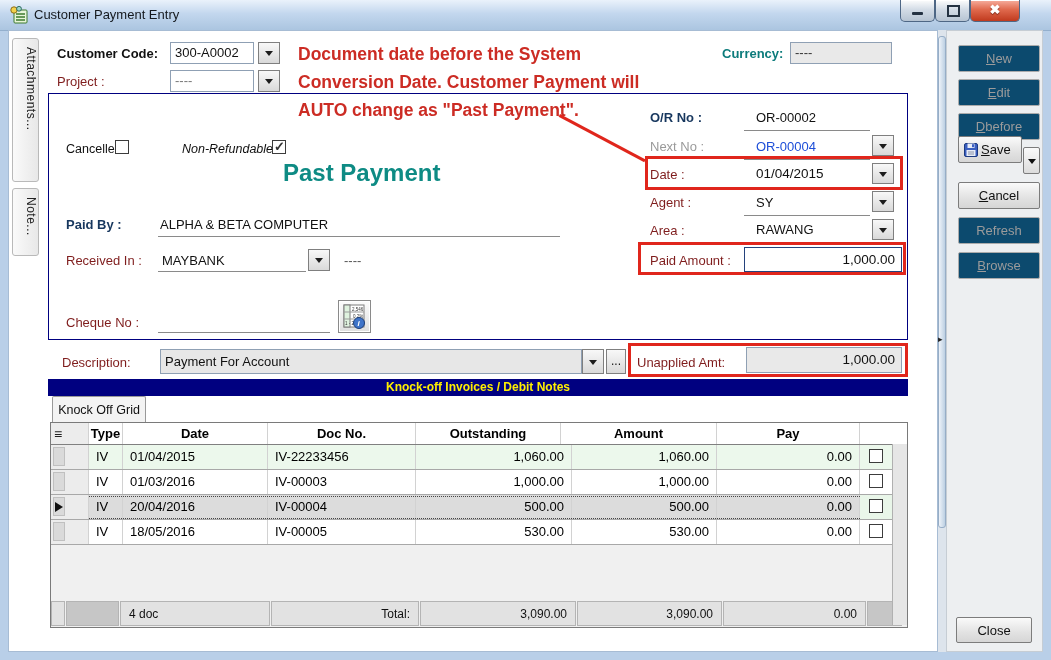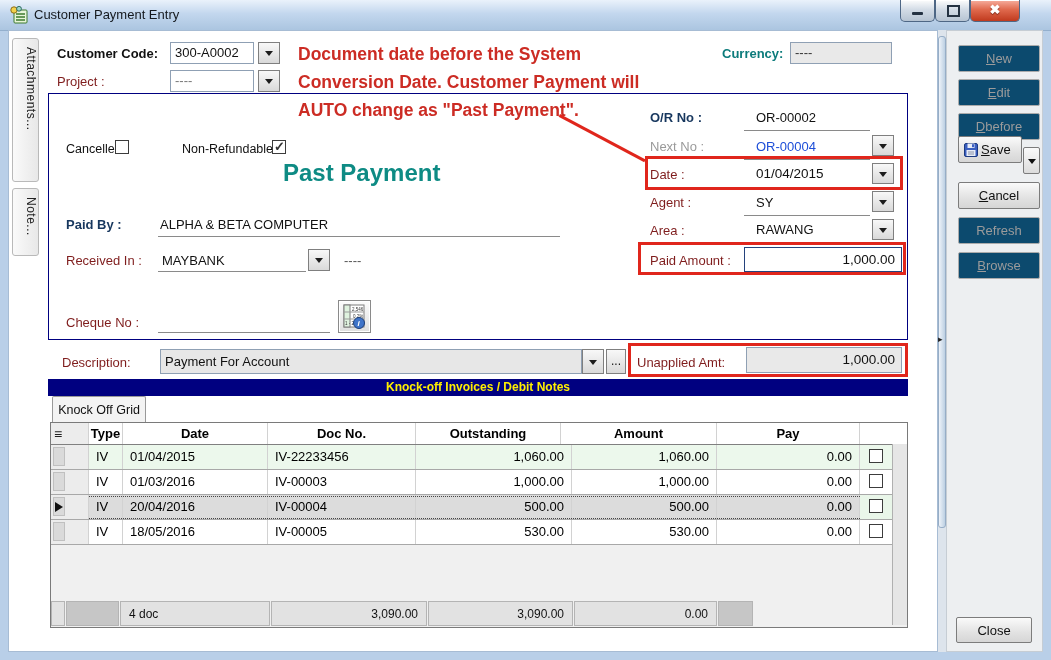--- a/index.html
+++ b/index.html
@@ -156,21 +156,21 @@
     <div>Document date before the System</div>
     <div>Conversion Date. Customer Payment will</div>
     <div>AUTO change as "Past Payment".</div>
   </div>
   <div class="redline"></div>
 
   <div class="navy-box"></div>
 
   <span class="lbl" style="left:66px;top:142px;color:#111;font-size:12.5px;">Cancelled</span>
   <span class="cb" style="left:115px;top:140px;"></span>
-  <span class="lbl" style="left:182px;top:142px;color:#111;font-size:12.5px;">Non-Refundable</span>
+  <span class="lbl" style="left:182px;top:142px;color:#111;font-size:12.5px;font-style:italic;">Non-Refundable</span>
   <span class="cb checked" style="left:272px;top:140px;"></span>
 
   <div class="stamp">Past Payment</div>
 
   <span class="lbl navy" style="left:66px;top:217px;">Paid By :</span>
   <span class="val" style="left:160px;top:217px;">ALPHA &amp; BETA COMPUTER</span>
   <div class="uline" style="left:158px;top:236px;width:402px;"></div>
 
   <span class="lbl" style="left:66px;top:253px;">Received In :</span>
   <span class="val" style="left:162px;top:253px;">MAYBANK</span>
@@ -311,20 +311,21 @@
           <span class="cb"></span>
         </div>
     </div>
 
     <div class="gempty"></div>
 
     <div class="gfooter">
       <div class="fseg" style="width:14px;padding:0;"></div>
       <div class="fseg darkseg" style="width:53px;padding:0;"></div>
       <div class="fseg" style="width:150px;">4 doc</div>
+      <div class="fseg right" style="width:148px;">Total:</div>
       <div class="fseg right" style="width:156px;">3,090.00</div>
       <div class="fseg right" style="width:145px;">3,090.00</div>
       <div class="fseg right" style="width:143px;">0.00</div>
       <div class="fseg darkseg" style="width:35px;padding:0;margin-right:0;"></div>
     </div>
 
     <div class="gstrip"></div>
   </div>
 
   <div class="sbtn disabled" style="top:45px;"><span class="u">N</span><span>ew</span></div>

